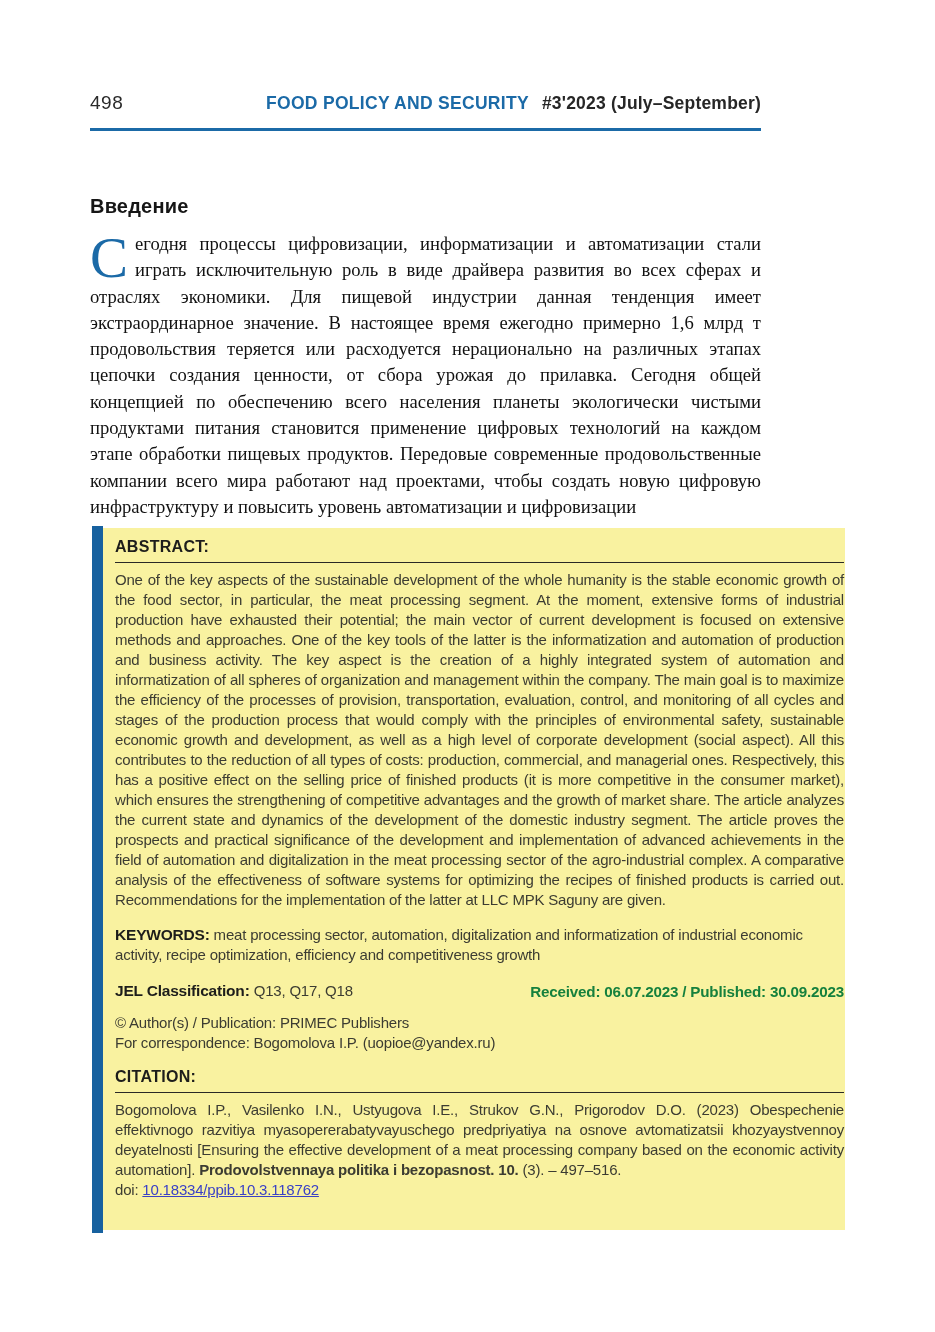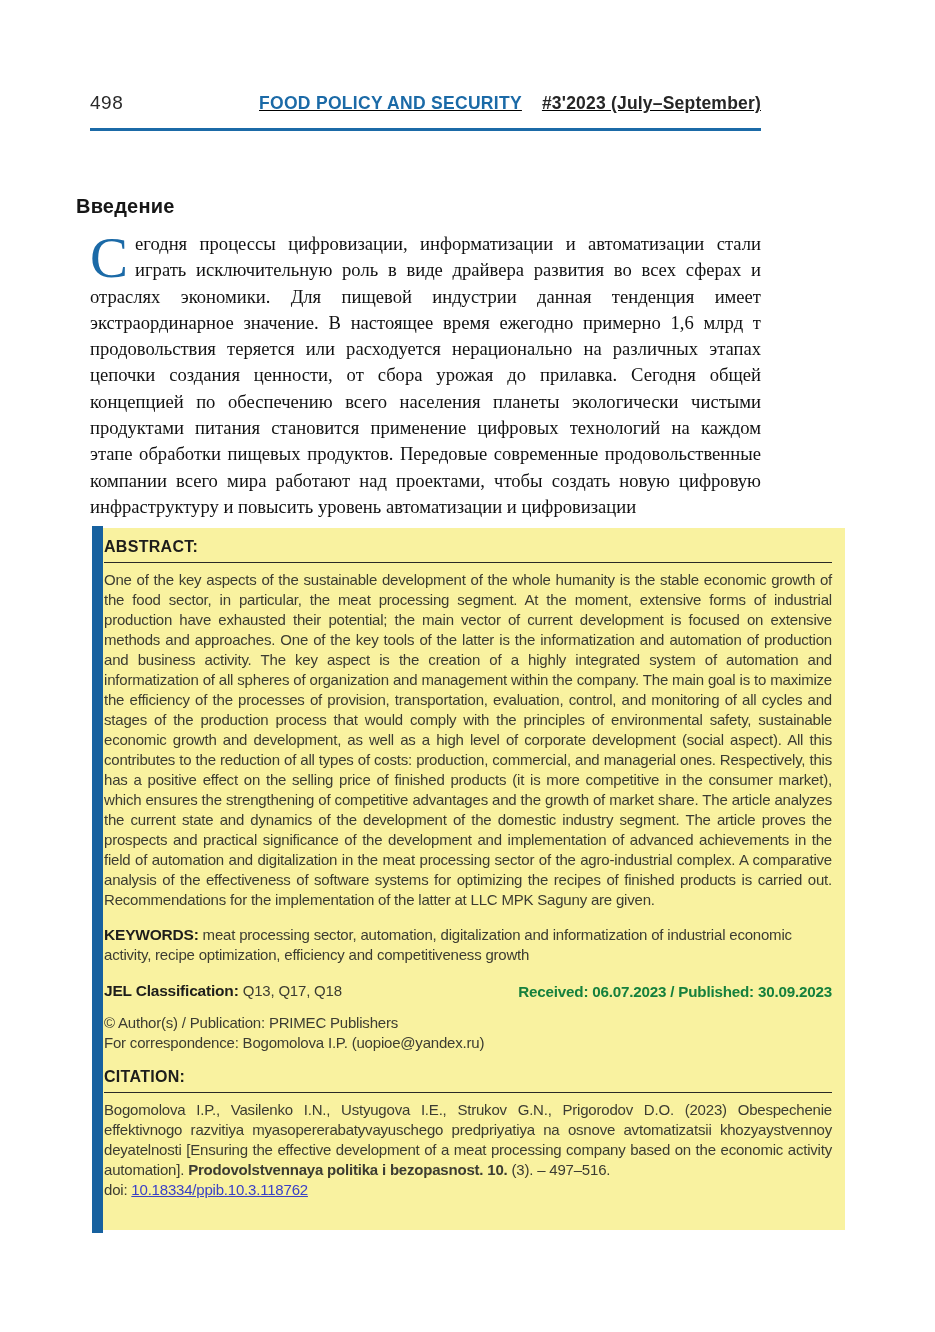--- a/index.html
+++ b/index.html
@@ -12,34 +12,34 @@
     overflow:hidden;
   }
   
   .runhead {
     position:absolute; left:90px; right:90px; top:92px;
     display:flex; justify-content:space-between; align-items:baseline;
   }
   .page-number {
     font-size:19px; color:#2a2a2a; font-weight:normal; letter-spacing:0.5px;
   }
-  .runhead-right { display:flex; align-items:baseline; gap:20px;text-decoration:underline; }
+  .runhead-right { display:flex; align-items:baseline; gap:13px; }
   .journal-title {
     color:#1b6aa7; font-weight:bold; font-size:17.5px; letter-spacing:0.3px;
   }
   .issue-info {
     color:#262626; font-weight:600; font-size:17.5px; letter-spacing:0.2px;
   }
   .runhead-rule {
     position:absolute; left:90px; right:90px; top:128px;
     height:3px; background:#1b6aa7;
   }
   
   .intro-heading {
-    position:absolute; left:76px; top:195px;
+    position:absolute; left:90px; top:195px;
     font-size:20px; font-weight:bold; color:#161616; letter-spacing:0.2px;
   }
   .intro-para {
     position:absolute; left:90px; right:90px; top:231px;
     font-family:"Liberation Serif", serif;
     font-size:18.6px; line-height:26.3px;
     color:#121212; text-align:justify;
   }
   .dropcap {
     float:left;
@@ -50,23 +50,24 @@
   }
   
   .abstract-wrap {
     position:absolute; left:92px; top:528px; width:753px;
   }
   .blue-bar {
     position:absolute; left:0; top:-2px; bottom:-3px; width:11px;
     background:#17619f;
   }
   .yellow-box {
+    margin-left:11px;
     background:#f9f2a0;
     min-height:702px;
-    padding:10px 13px 16px 12px;
+    padding:10px 1px 16px 12px;
     color:#3c3c32;
   }
   .box-section-label {
     font-size:16px; font-weight:bold; color:#1d1d1b; letter-spacing:0.3px;
     border-bottom:1.5px solid #2a2a26;
     padding-bottom:6px; margin-bottom:7px;
   }
   .abstract-text {
     font-size:15px; line-height:20px; letter-spacing:-0.2px;
     text-align:justify; color:#3c3c32;

